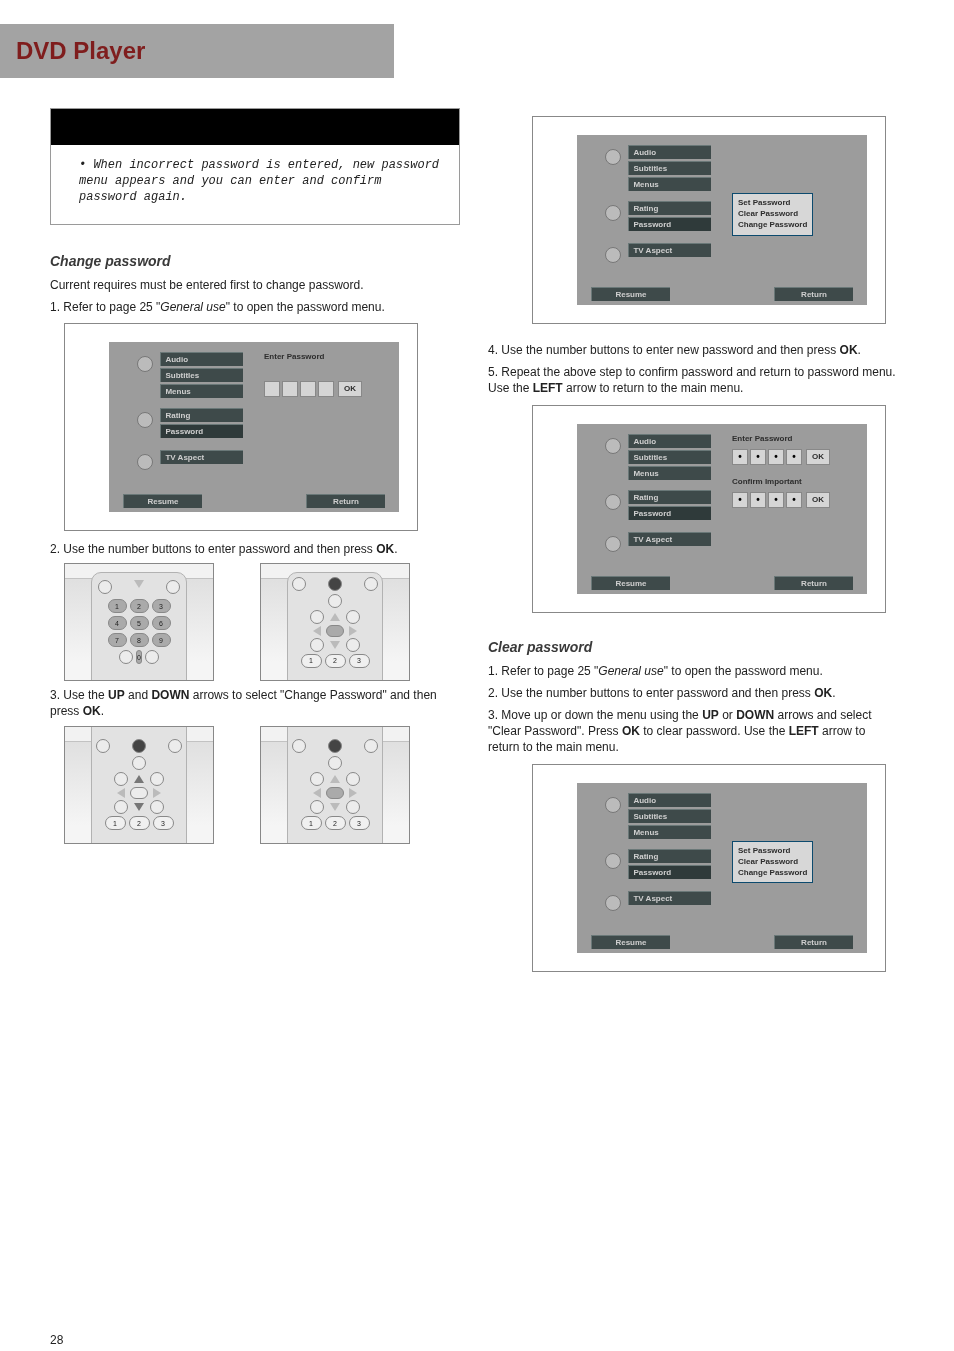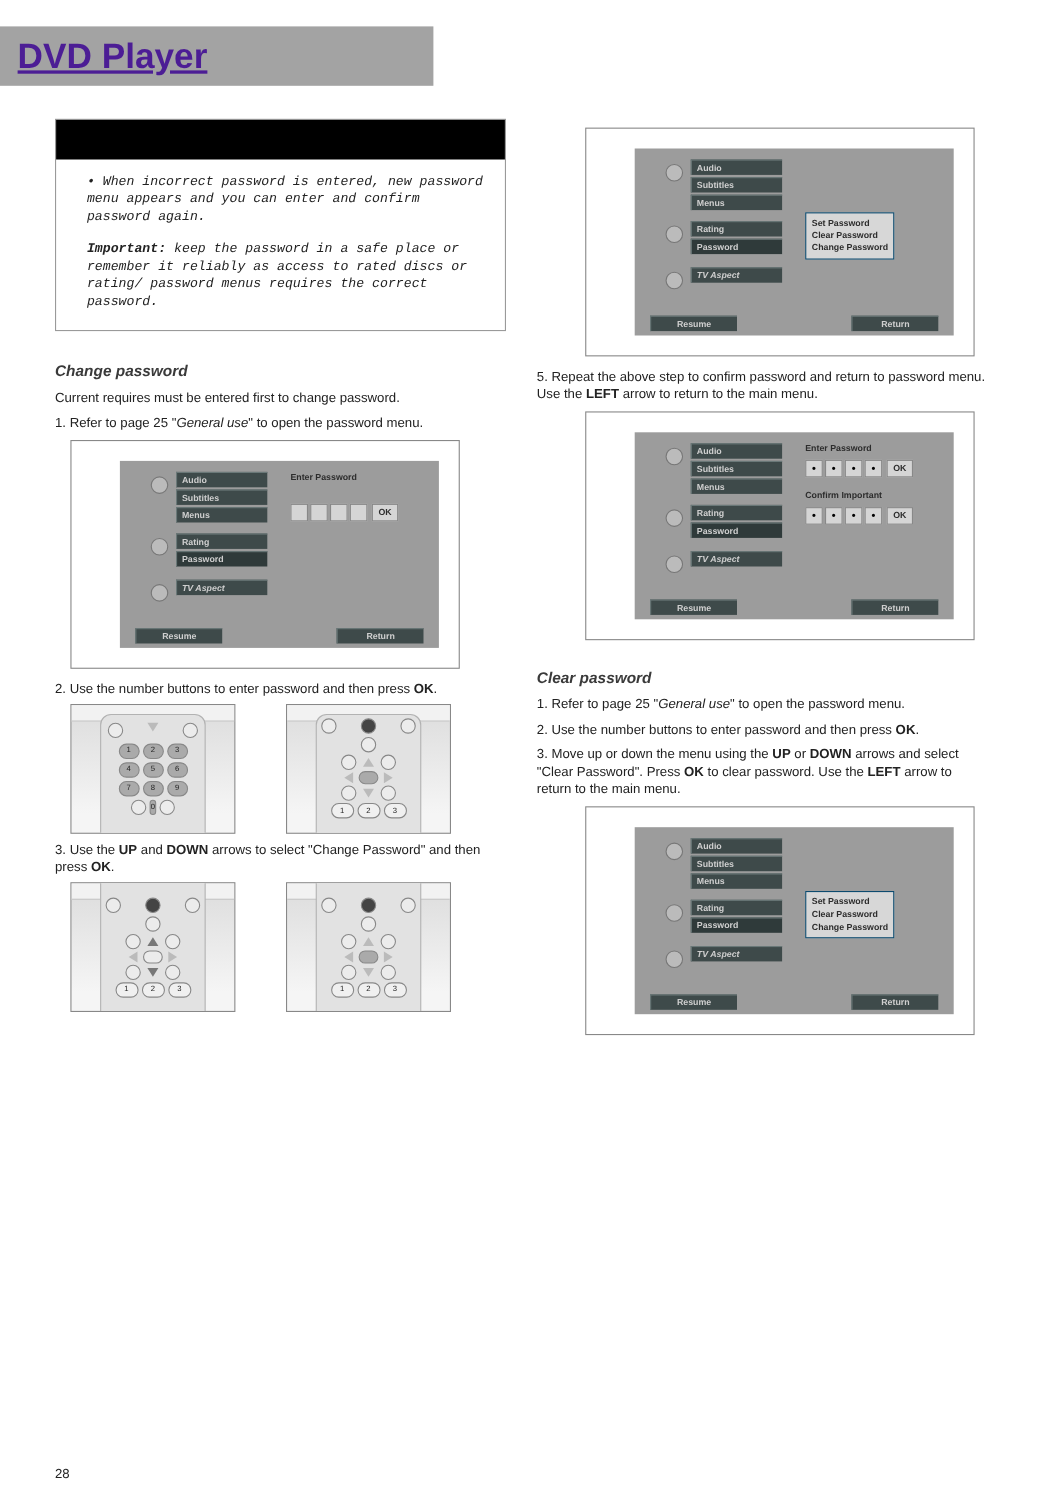--- a/index.html
+++ b/index.html
@@ -1,33 +1,33 @@
 <!DOCTYPE html>
 <html><head>
 <meta charset="utf-8">
 <style>
   html, body { margin: 0; padding: 0; background: #fff; font-family: Arial, Helvetica, sans-serif; color: #222; }
   .page { position: relative; width: 954px; height: 1351px; margin: 0 auto; }
   .header-band { height: 54px; width: 378px; background: #a3a3a3; display: flex; align-items: center; padding-left: 16px; margin-top: 24px; }
-  .header-band h1 { margin: 0; color: #4c1d95; font-size: 32px; font-weight: bold; letter-spacing: 0px; text-decoration: underline; }
+  .header-band h1 { margin: 0; color: #7f1d1d; font-size: 24px; font-weight: bold; letter-spacing: 0px; }
   .content { display: flex; gap: 28px; padding: 30px 36px 0 50px; }
   .col { width: 410px; }
   .content p { font-size: 12px; line-height: 1.35; margin: 6px 0; }
   .note-box { border: 1px solid #9a9a9a; margin: 0 0 28px 0; font-family: Liberation Mono, monospace; }
   .note-box .black-bar { height: 36px; background: #000; }
   .note-box .note-body { padding: 8px 16px 14px 28px; font-style: italic; font-size: 12px; line-height: 1.35; }
   .note-box .note-body p { margin: 4px 0; }
   .note-box .note-body .important-label { font-weight: bold; }
   .section-heading { font-size: 14px; font-weight: bold; font-style: italic; color: #3a3a3a; margin-top: 14px; margin-bottom: 8px; position: relative; }
   .section-heading::after { content: ""; position: absolute; left: 1px; top: 1px; color: #bdbdbd; z-index: -1; }
   .screenshot { border: 1px solid #888; margin: 8px 0 10px 14px; padding: 18px; background: #fff; width: 290px; height: 170px; position: relative; }
   .screenshot.full { width: 290px; height: 170px; padding-left: 44px; }
   .osd { background: #9c9c9c; width: 100%; height: 100%; position: relative; font-family: Arial, sans-serif; }
   .osd .group { position: absolute; left: 28px; }
-  .osd .group.g1 { top: 10px; } .osd .group.g2 { top: 66px; } .osd .group.g3 { top: 108px; font-style: italic; }
+  .osd .group.g1 { top: 10px; } .osd .group.g2 { top: 66px; } .osd .group.g3 { top: 108px; }
   .osd .gicon { display:inline-block; width:14px; height:14px; background:#bbb; border:1px solid #777; border-radius:50%; vertical-align: top; margin-top:4px; margin-right:3px; }
   .osd-item { display:block; width: 78px; height: 13px; background:#3e4a4a; color:#cfcfcf; font-size:8px; line-height:13px; padding-left:4px; border-top:1px solid #6a7878; border-left:1px solid #6a7878; margin-bottom:2px; font-weight:bold; }
   .osd-item.sel { background:#2f3a3a; }
   .osd .bottom-row { position:absolute; bottom:4px; left:14px; right:14px; display:flex; justify-content:space-between; }
   .osd-btn { width:78px; height:13px; background:#3e4a4a; color:#cfcfcf; font-size:8px; line-height:13px; text-align:center; font-weight:bold; border-top:1px solid #6a7878; border-left:1px solid #6a7878; }
   .osd .right-area { position:absolute; top:10px; left:155px; font-size:8px; color:#2d2d2d; font-weight:bold; }
   .osd .right-area .label { margin-bottom:4px; }
   .osd .input-boxes { display:flex; gap:2px; align-items:center; }
   .osd .ib { width:14px; height:14px; background:#d5d5d5; border:1px solid #888; }
   .osd .ib.dot { display:flex; align-items:center; justify-content:center; }
@@ -64,23 +64,20 @@
   </div>
 
   <div class="content">
 
     <div class="col">
 
       <div class="note-box">
         <div class="black-bar"></div>
         <div class="note-body">
           <p>• When incorrect password is entered, new password menu appears and you can enter and confirm password again.</p>
-          <p style="margin-top:12px;">
-            <span class="important-label">Important:</span><span> keep the password in a safe place or remember it reliably as access to rated discs or rating/ password menus requires the correct password.</span>
-          </p>
         </div>
       </div>
 
       <div class="section-heading">Change password</div>
 
       <p>Current requires must be entered first to change password.</p>
 
       <p>1. Refer to page 25 "<i>General use</i>" to open the password menu.</p>
 
       <div class="screenshot full">
@@ -276,20 +273,21 @@
             <div>Clear Password</div>
             <div>Change Password</div>
           </div>
           <div class="bottom-row">
             <div class="osd-btn">Resume</div>
             <div class="osd-btn">Return</div>
           </div>
         </div>
       </div>
 
+      <p style="margin-top:18px;">4. Use the number buttons to enter new password and then press <b>OK</b>.</p>
 
       <p>5. Repeat the above step to confirm password and return to password menu.  Use the <b>LEFT</b> arrow to return to the main menu.</p>
 
       <div class="screenshot full" style="margin-left:44px;">
         <div class="osd">
           <div class="group g1">
             <span class="gicon"></span>
             <div style="display:inline-block;vertical-align:top;">
               <span class="osd-item">Audio</span>
               <span class="osd-item">Subtitles</span>

